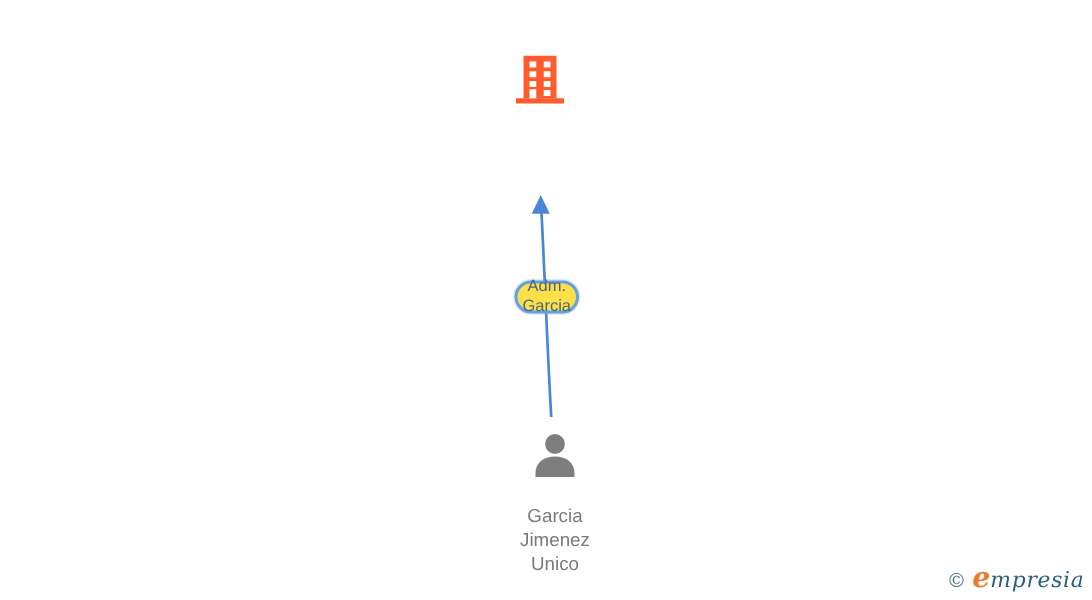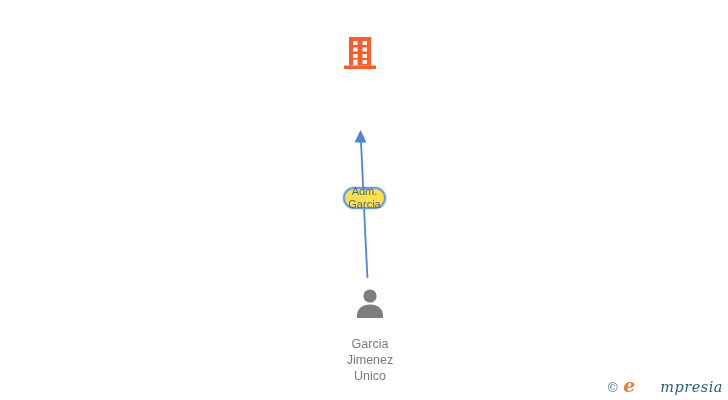--- a/index.html
+++ b/index.html
@@ -37,21 +37,21 @@
   .person-name { margin-top:17px; font-size:12.5px; line-height:16px; color:var(--name-gray); }
 
   
   .watermark {
     position:absolute; right:5px; bottom:4px;
     display:flex; align-items:baseline; cursor:pointer;
     font-family:"DejaVu Serif", serif; font-style:italic;
   }
   .wm-copy  { font-size:13px; color:var(--copyright-teal); margin-right:4px; font-style:normal; }
   .wm-e     { font-size:19px; color:var(--watermark-orange); font-weight:bold; }
-  .wm-rest  { font-size:14.5px; color:var(--watermark-teal); letter-spacing:0.5px;margin-left:25px; }
+  .wm-rest  { font-size:14.5px; color:var(--watermark-teal); letter-spacing:0.5px; }
 </style>
 </head>
 <body>
 
 <div id="canvas">
 
   <div class="company-node">
     <div class="building-icon">
       <svg width="32" height="34" viewBox="0 0 32 34" aria-hidden="true">
         <rect class="bfill" x="5" y="0" width="22" height="28.5"></rect>

